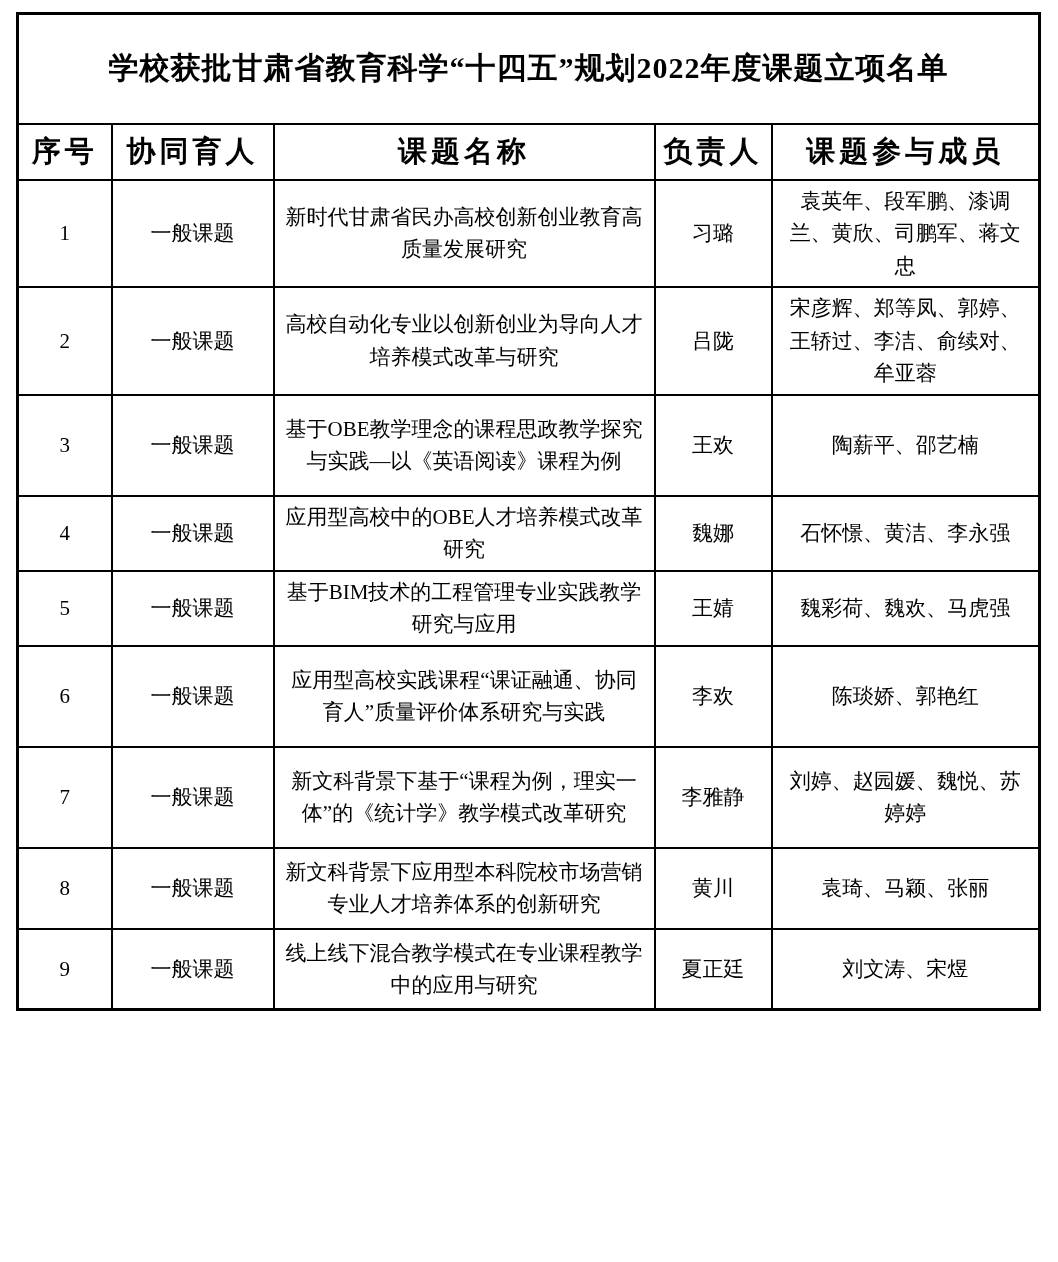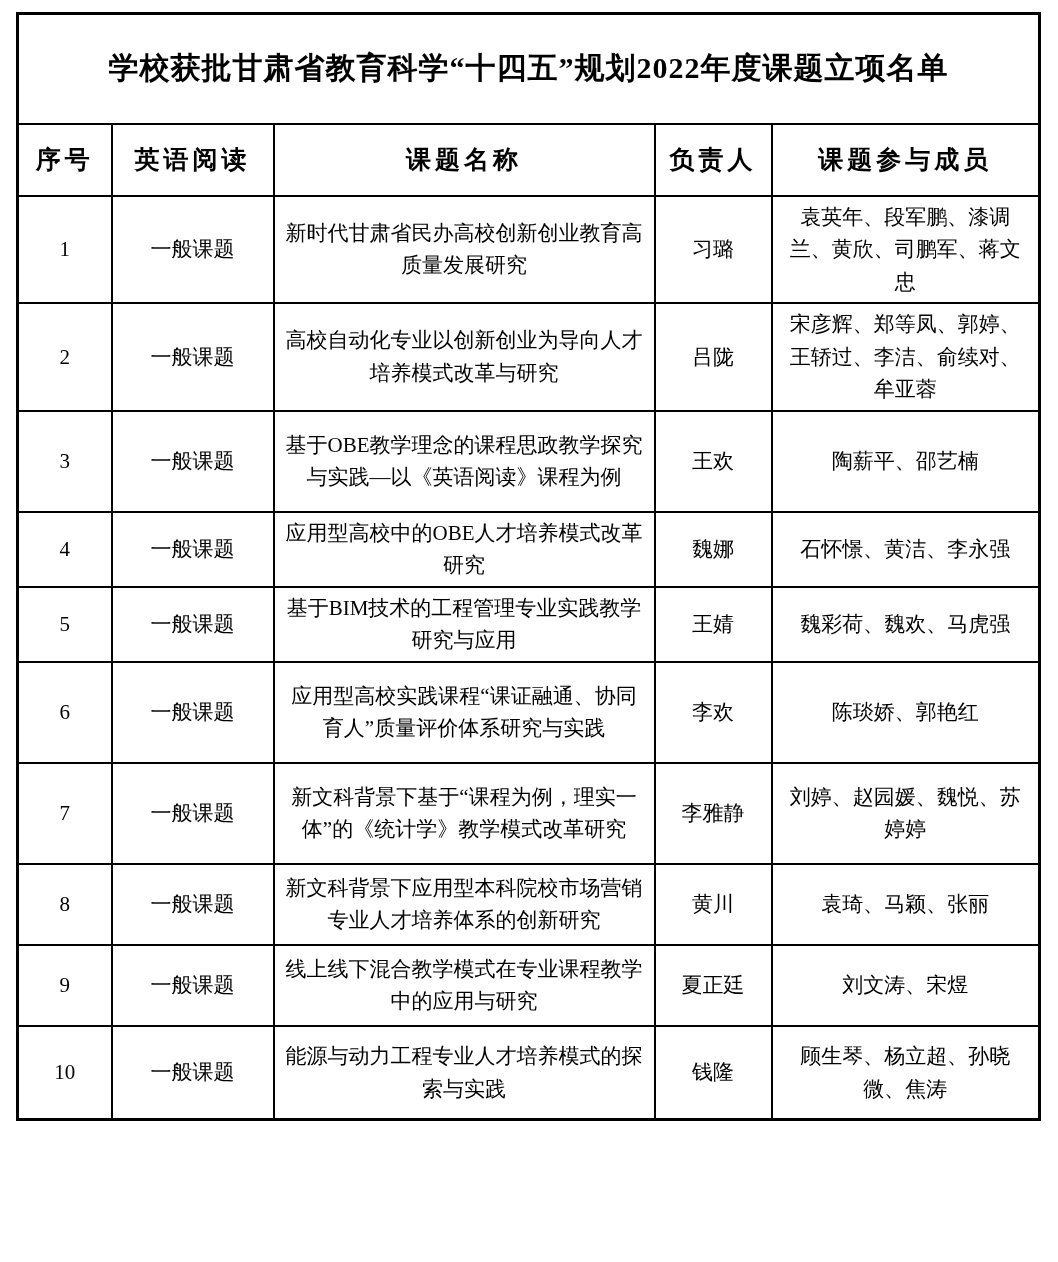--- a/index.html
+++ b/index.html
@@ -38,22 +38,22 @@
     word-break: break-all;
   }
   tr.title-row td {
     height: 110px;
     font-size: 30px;
     font-weight: bold;
     letter-spacing: 1px;
     font-family: "Liberation Serif", "DejaVu Serif", serif;
   }
   tr.header-row td {
-    height: 72px;
-    font-size: 25px;
+    height: 56px;
+    font-size: 29px;
     font-weight: bold;
     letter-spacing: 4px;
     text-align: center;
   }
   tr.data-row td {
     font-size: 21px;
     line-height: 1.55;
     font-weight: normal;
   }
   
@@ -82,21 +82,21 @@
       <col style="width:268px">
     </colgroup>
 
     <tbody>
         <tr class="title-row">
       <td colspan="5">学校获批甘肃省教育科学“十四五”规划2022年度课题立项名单</td>
     </tr>
 
     <tr class="header-row">
       <td>序号</td>
-      <td>英语阅读</td>
+      <td>协同育人</td>
       <td>课题名称</td>
       <td>负责人</td>
       <td>课题参与成员</td>
     </tr>
 
     <tr class="data-row">
       <td>1</td>
       <td>一般课题</td>
       <td>新时代甘肃省民办高校创新创业教育高质量发展研究</td>
       <td>习璐</td>
@@ -151,22 +151,15 @@
       <td>黄川</td>
       <td>袁琦、马颖、张丽</td>
     </tr>
     <tr class="data-row">
       <td>9</td>
       <td>一般课题</td>
       <td>线上线下混合教学模式在专业课程教学中的应用与研究</td>
       <td>夏正廷</td>
       <td>刘文涛、宋煜</td>
     </tr>
-    <tr class="data-row">
-      <td>10</td>
-      <td>一般课题</td>
-      <td>能源与动力工程专业人才培养模式的探索与实践</td>
-      <td>钱隆</td>
-      <td>顾生琴、杨立超、孙晓微、焦涛</td>
-    </tr>
   </tbody>
     </table>
 </div>
 
 </body></html>

